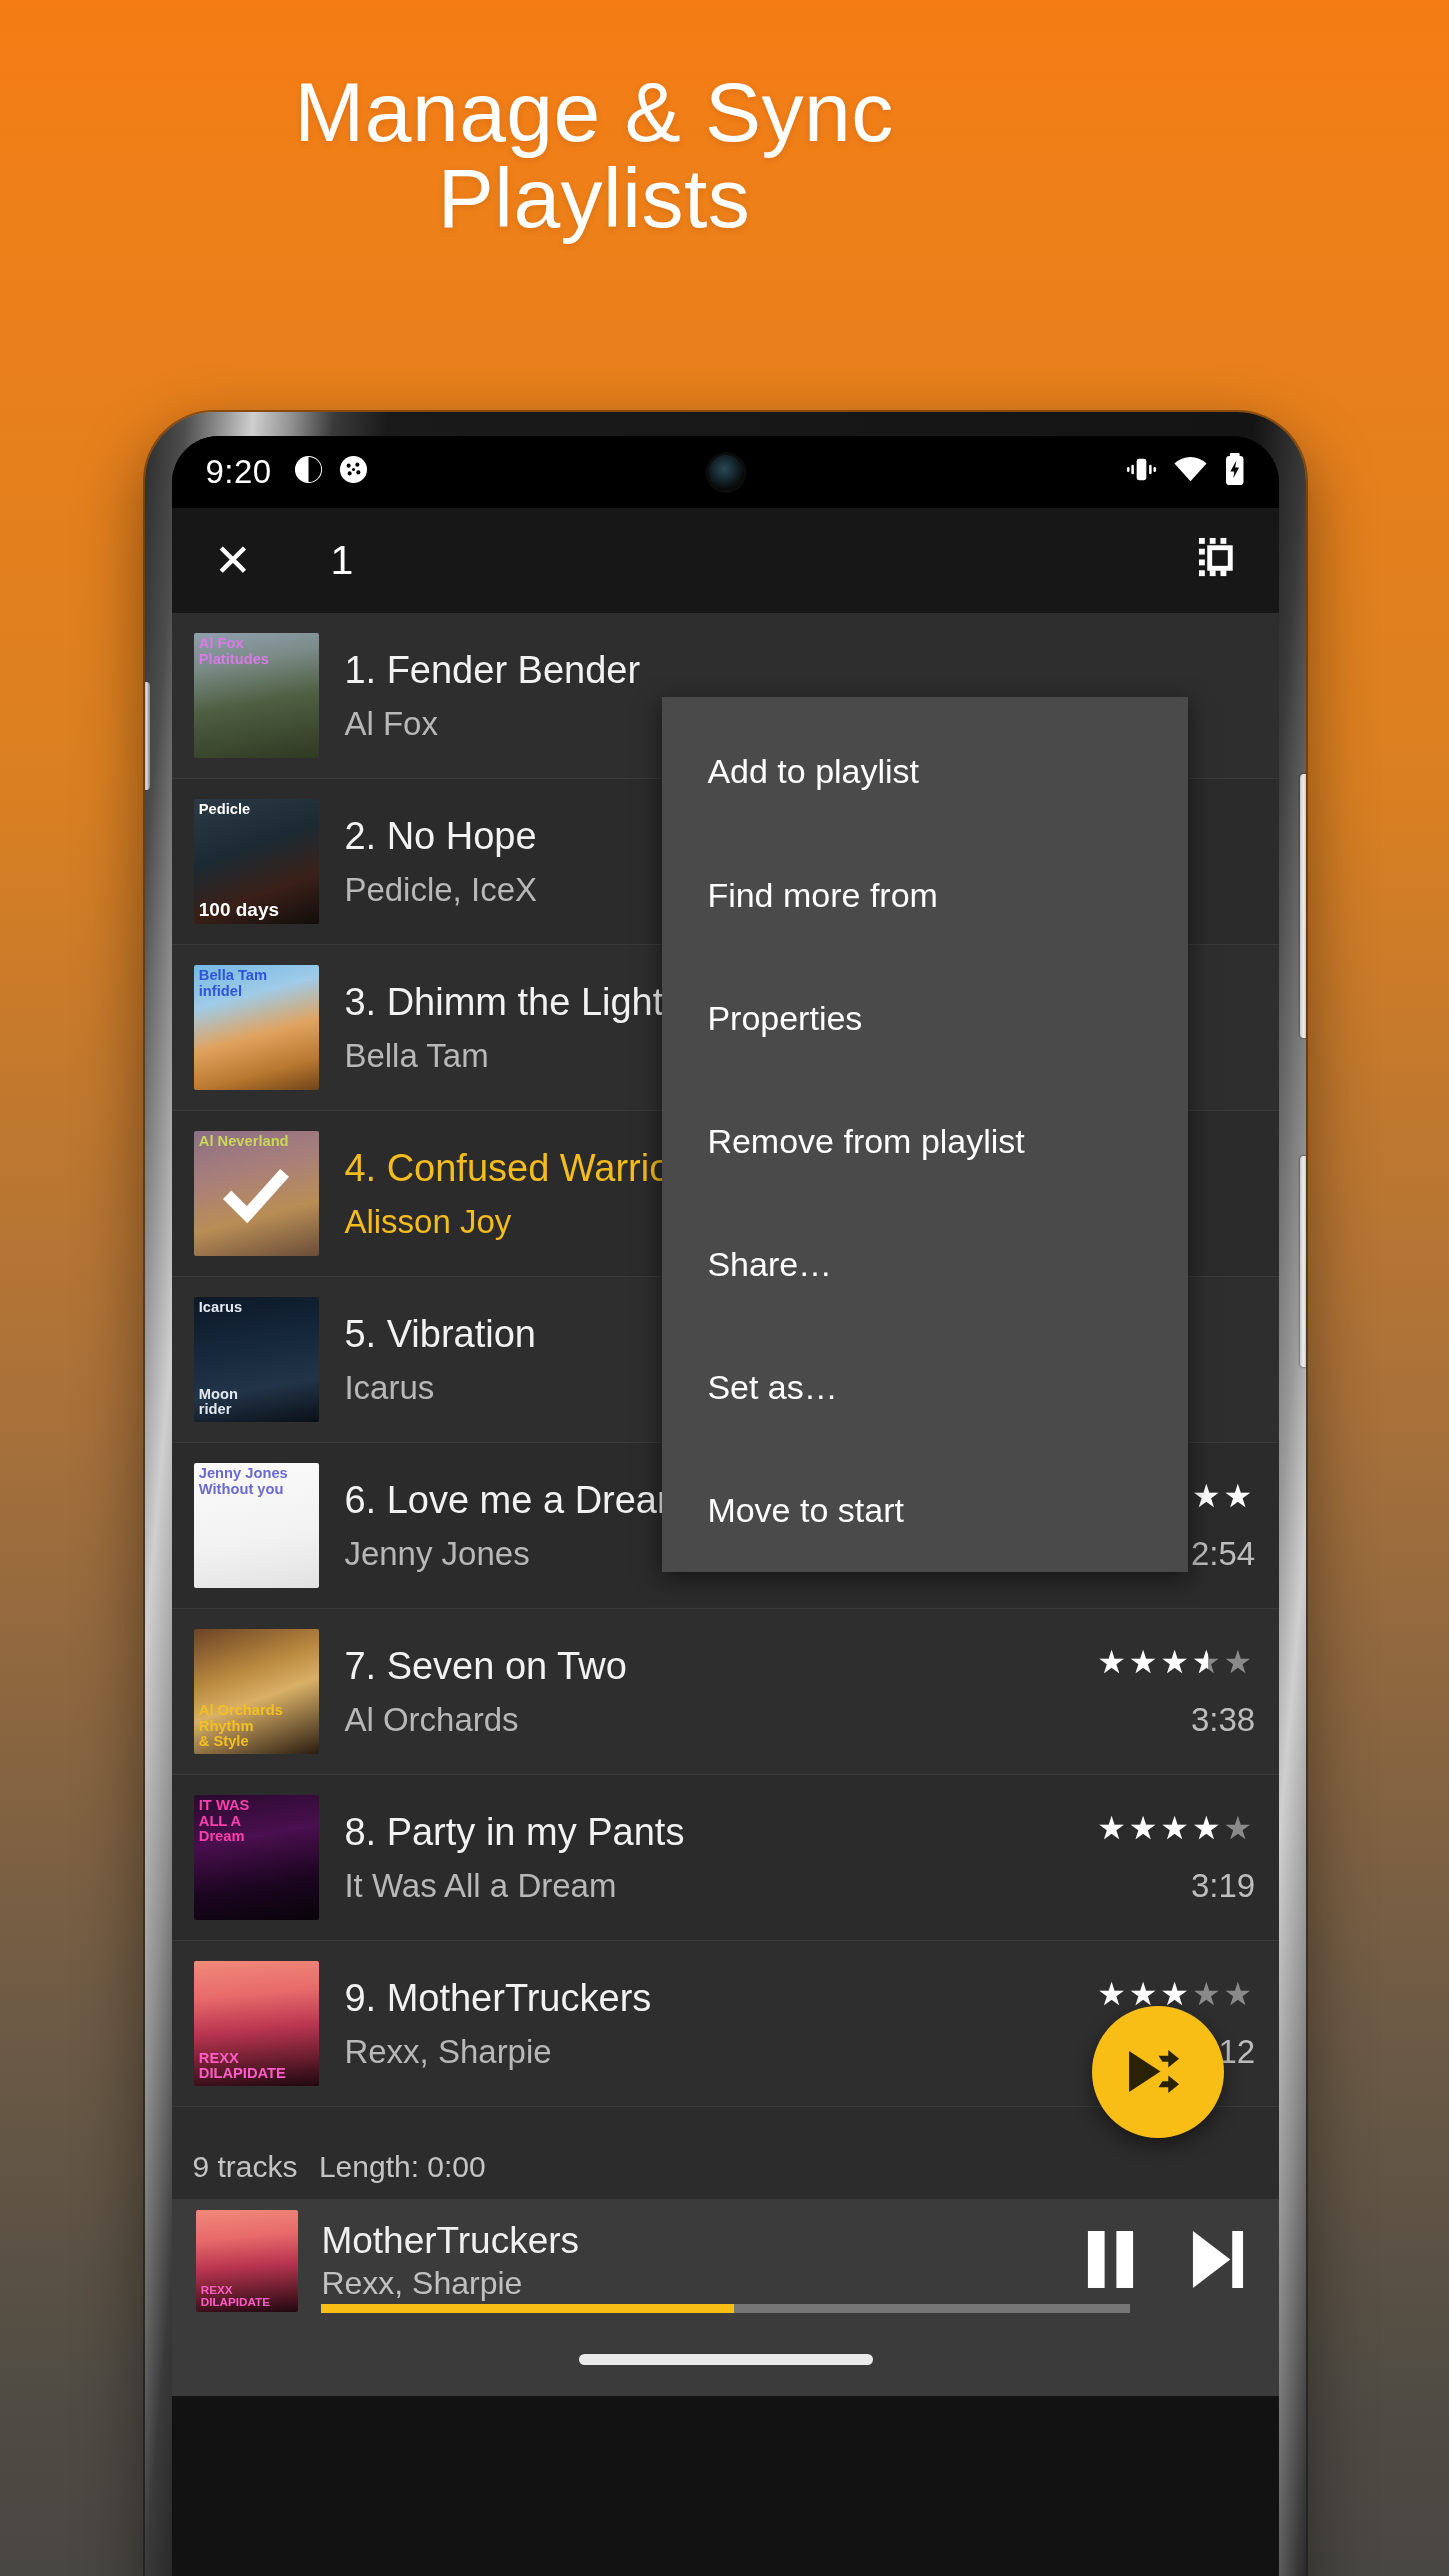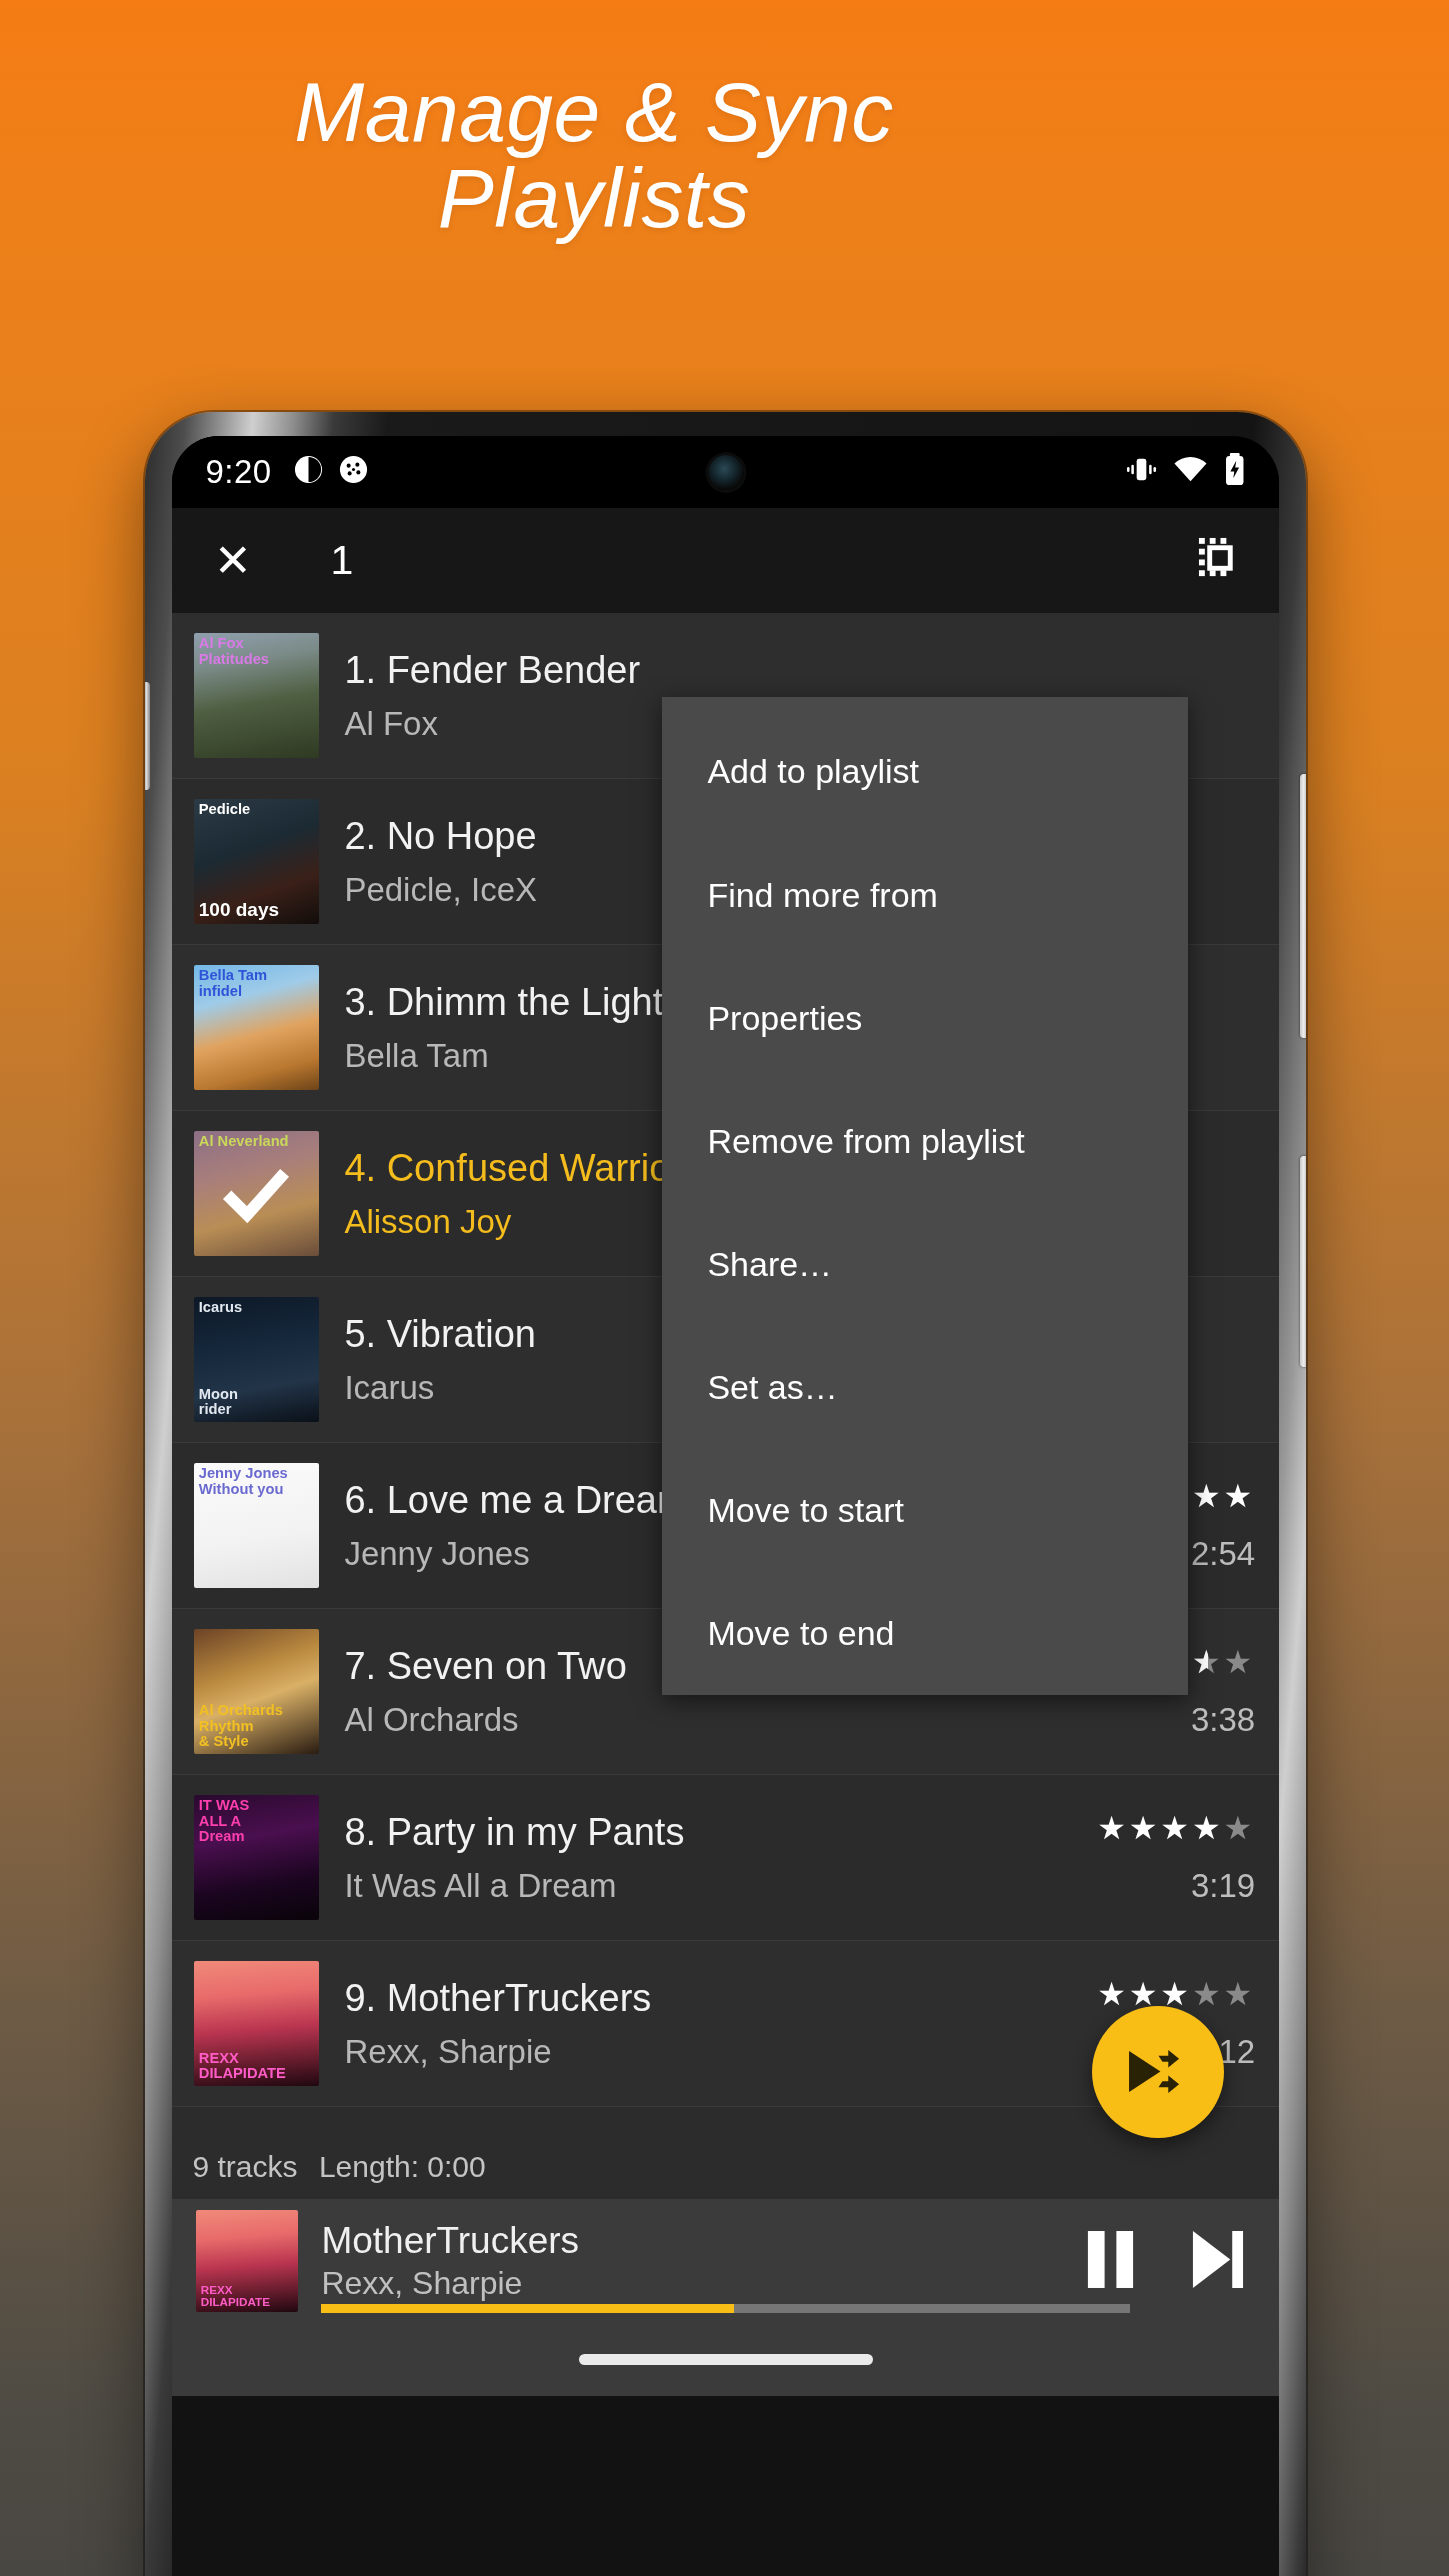--- a/index.html
+++ b/index.html
@@ -10,21 +10,20 @@
     position:relative;
   }
 
   
   .headline {
     position:absolute; top:70px; left:0; width:1188px;
     text-align:center; color:#FFFFFF;
     font-size:84px; line-height:1.02; font-weight:300;
     letter-spacing:0.5px;
     text-shadow:0 2px 5.9px rgba(120,55,0,.18);
-    font-style:italic;
   }
   .headline .l2 { display:block; }
 
   
   .phone {
     position:absolute; left:145px; top:412px;
     width:1161px; height:2203px;
     border-radius:69px 69px 0 0;
     background:linear-gradient(95deg,#2c2c2c 0%,#4d4d4d 3%,#9a9a9a 6%,#cfcfcf 8%,#8e8e8e 11%,#3a3a3a 14%,#1a1a1a 18%,
                #141414 82%,#3a3a3a 86%,#9a9a9a 91%,#cfcfcf 93%,#8b8b8b 96%,#3a3a3a 99%,#262626 100%);
@@ -391,21 +390,20 @@
           </div>
 
         <div class="menu" id="context-menu">
             <div class="menu-item">Add to playlist</div>
             <div class="menu-item">Find more from</div>
             <div class="menu-item">Properties</div>
             <div class="menu-item">Remove from playlist</div>
             <div class="menu-item">Share…</div>
             <div class="menu-item">Set as…</div>
             <div class="menu-item">Move to start</div>
-            <div class="menu-item">Move to end</div>
           </div>
 
         <div class="fab">
           <svg width="65" height="49" viewBox="0 0 66 50">
             <path d="M4 4 L36 25 L4 46 Z" fill="#2a2205"></path>
             <path d="M34 9 h10 v-6 l11 9 -11 9 v-6 h-6z" fill="#2a2205"></path>
             <path d="M34 41 h10 v6 l11 -9 -11 -9 v6 h-6z" fill="#2a2205"></path>
             <path d="M36 10 L56 40" stroke="#2a2205" stroke-width="0" fill="none"></path>
           </svg>
         </div>

